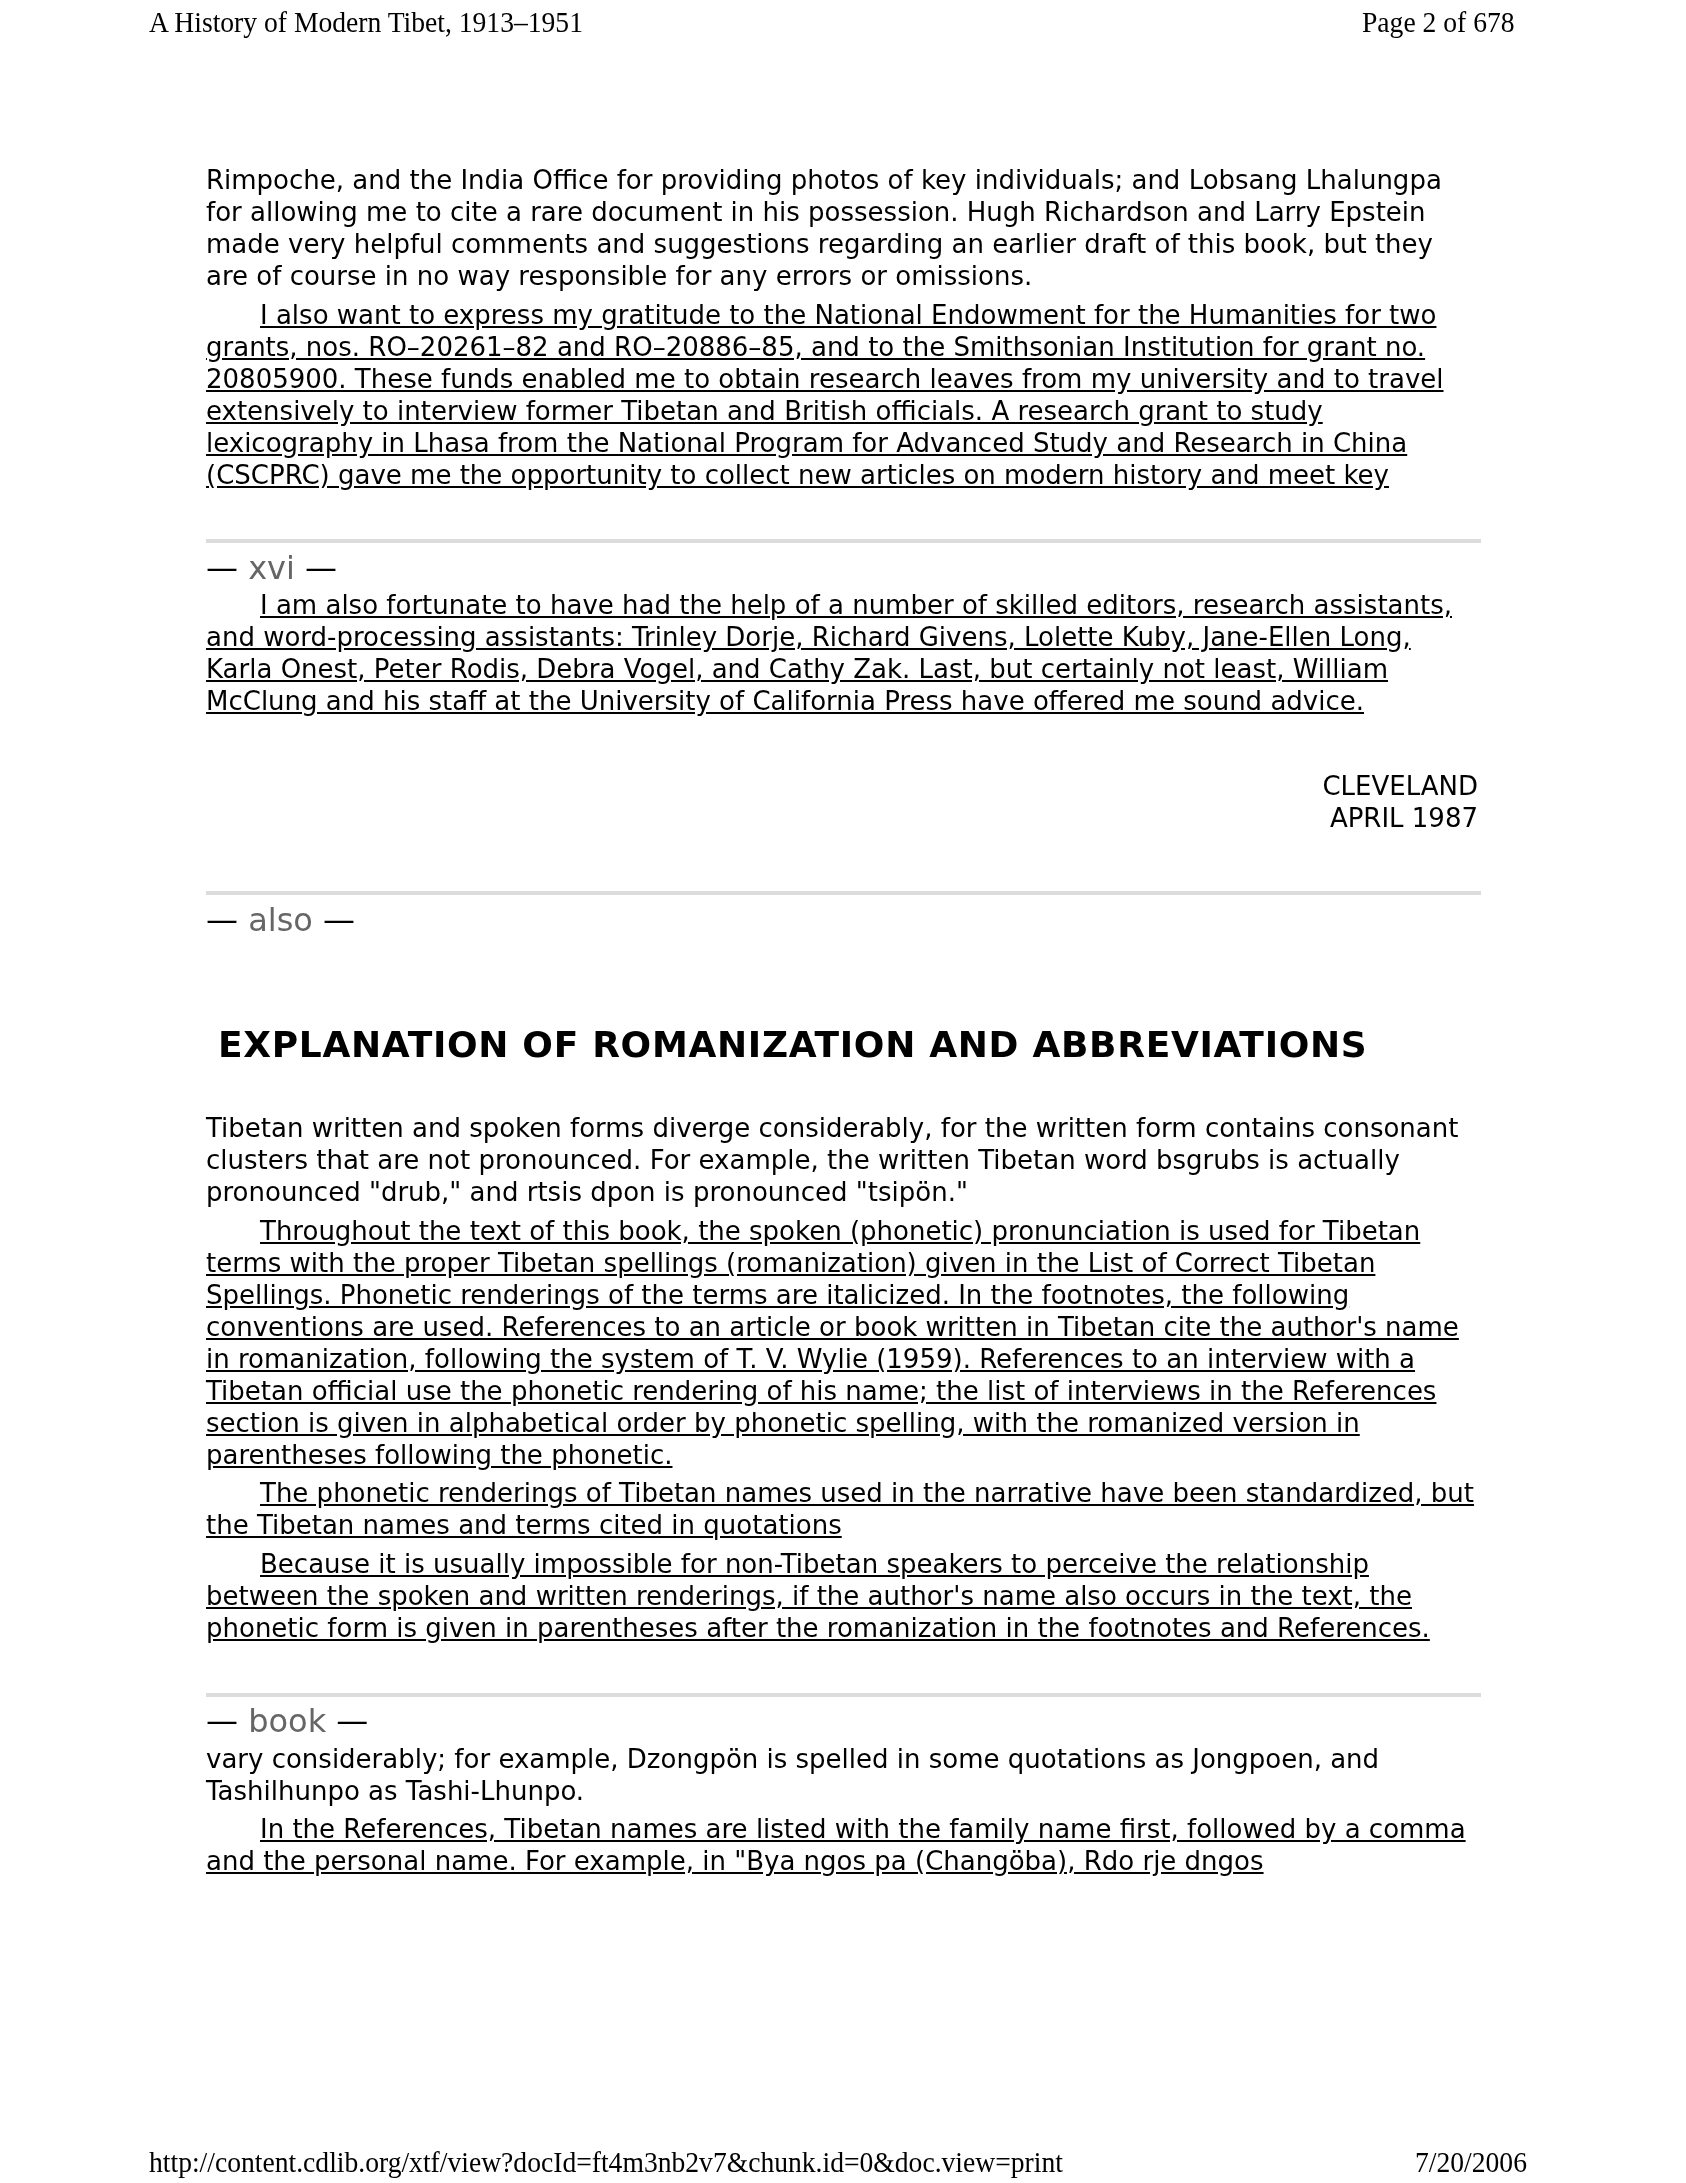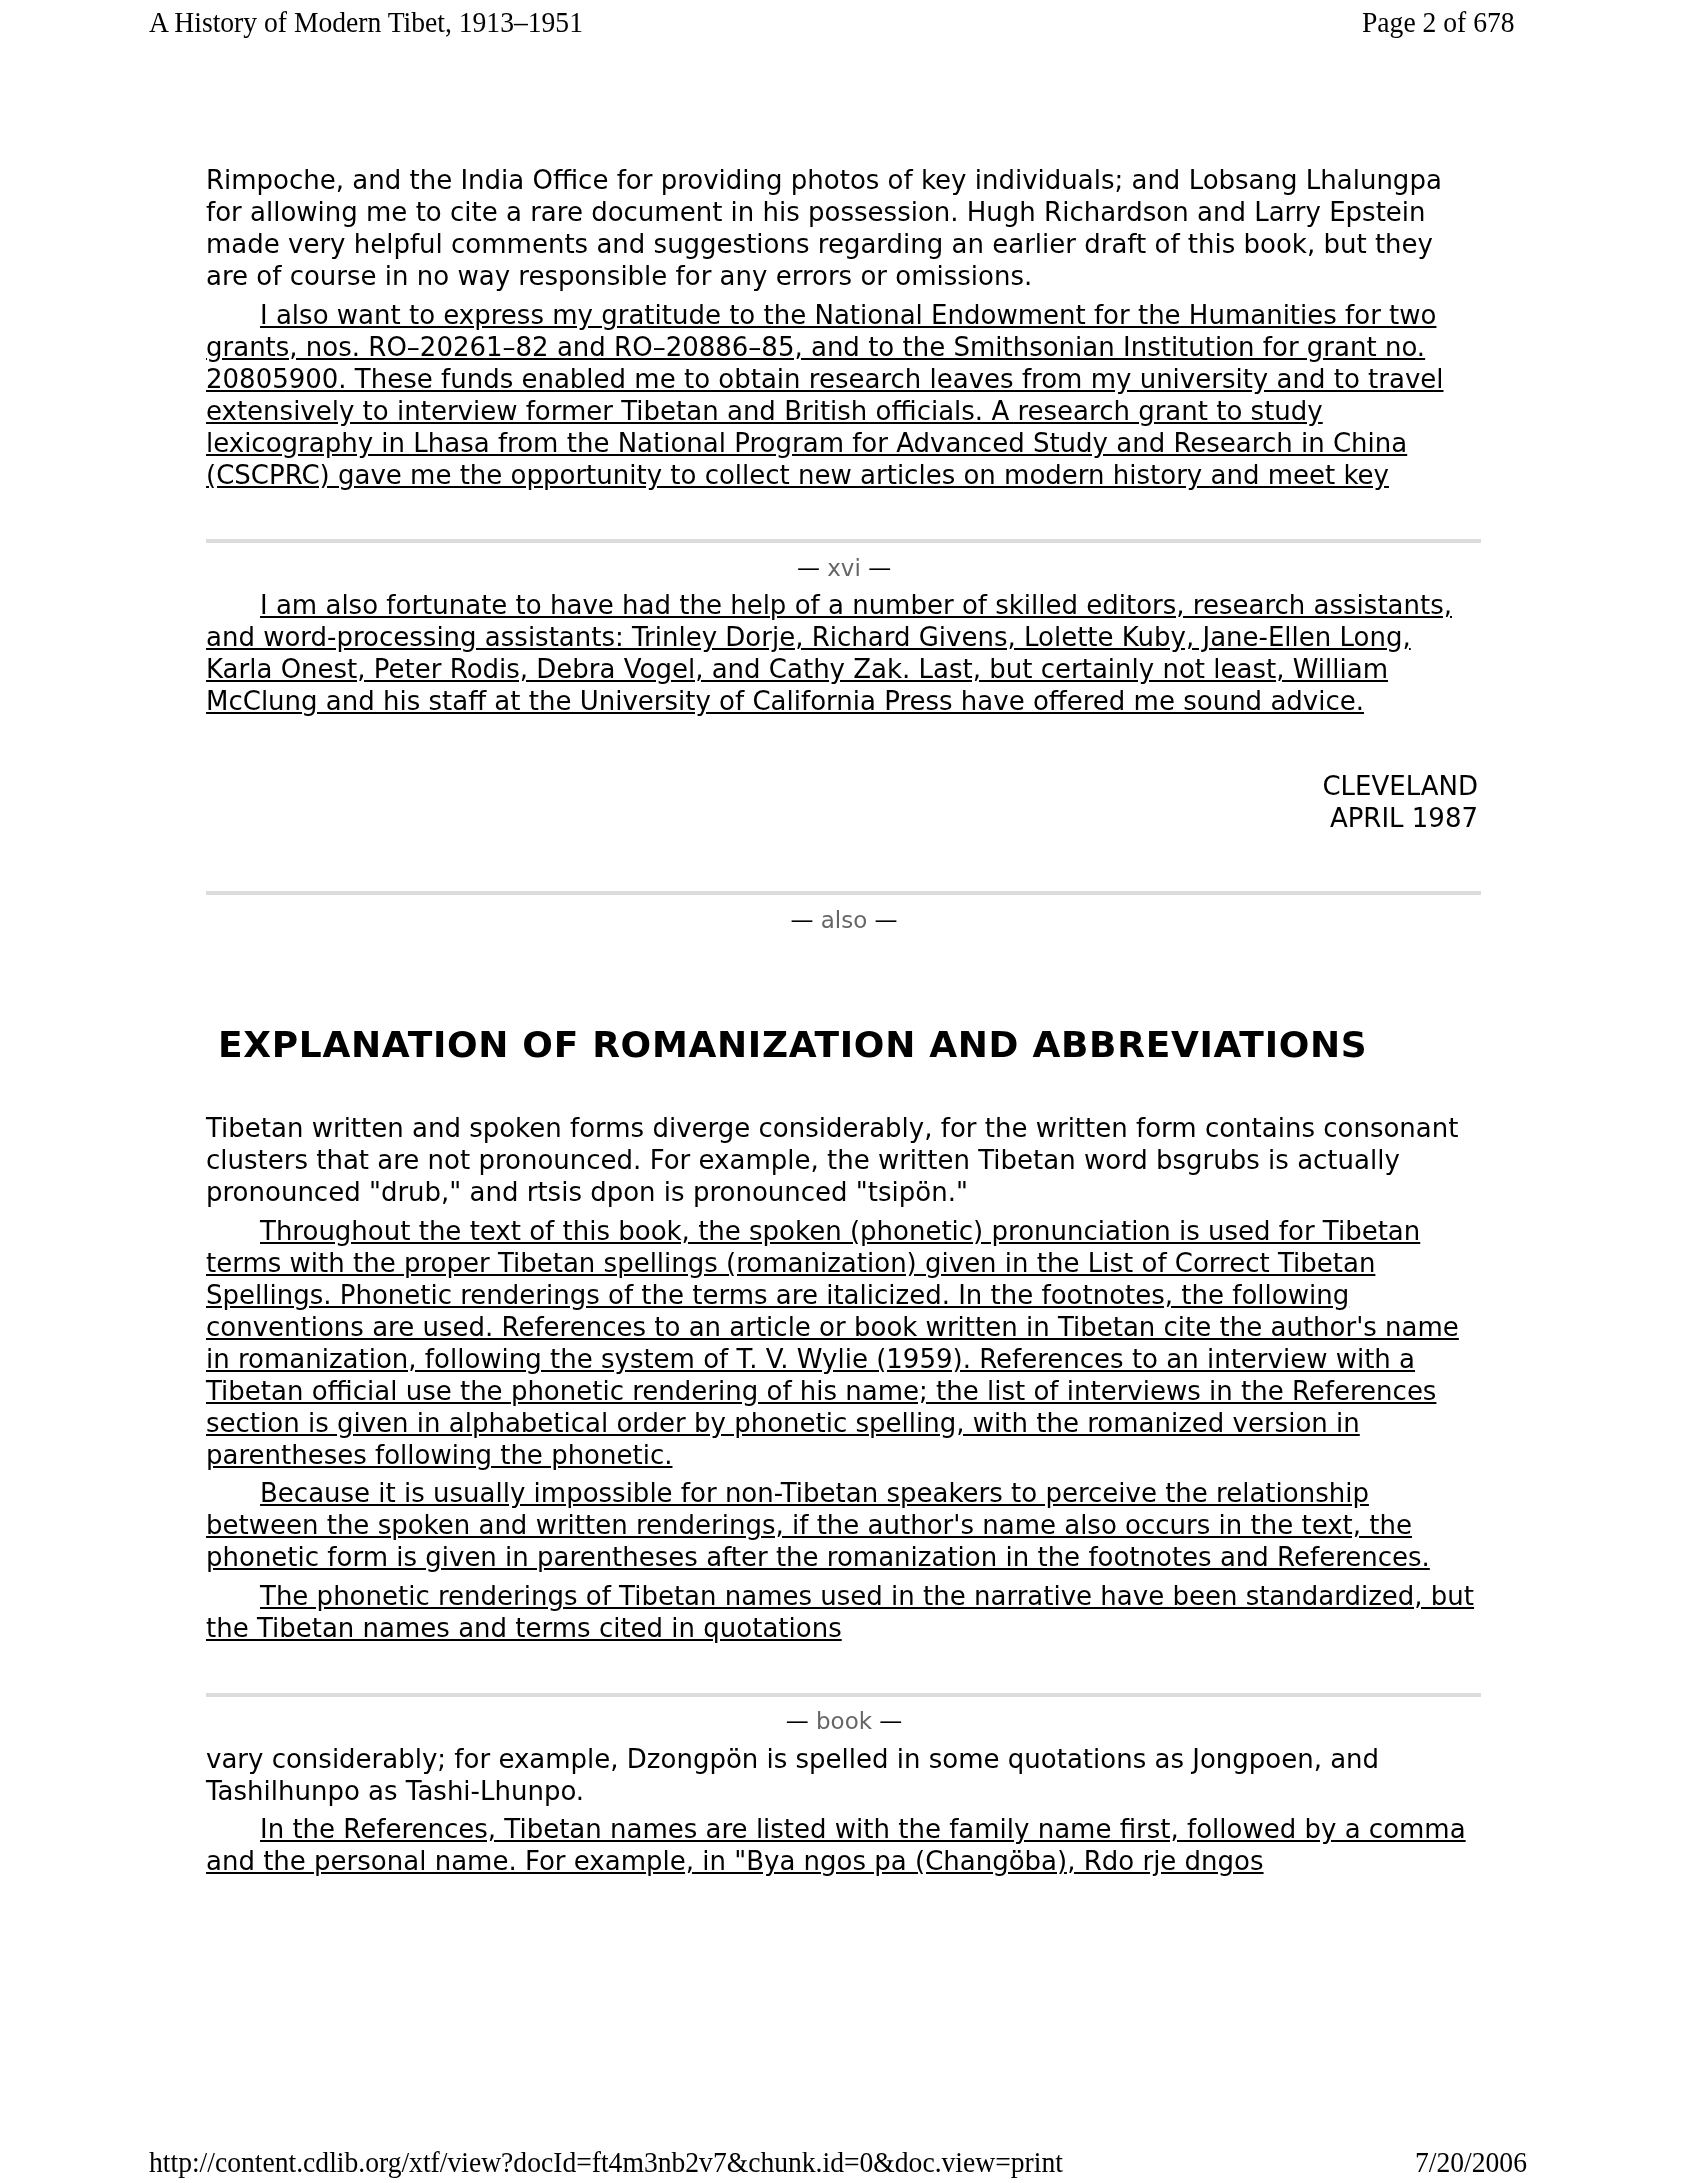--- a/index.html
+++ b/index.html
@@ -15,21 +15,21 @@
     .ftr-date { left: 1415px; top: 2143px; }
 
     .content {
       position: absolute; left: 206px; top: 164px; width: 1276px;
       font-family: "DejaVu Sans", "Liberation Sans", sans-serif;
       font-size: 26px; line-height: 32px; color: #000;
     }
     .content p { margin: 0 0 6.6px 0; }
     .content p.indent { text-indent: 54px; text-decoration: underline; }
     .sep { height: 4px; background: #dcdcdc; margin: 0; width: 1275px; }
-    .pagenum { text-align: center; color: #666; margin: 10.6px 0 6.6px 0; line-height: 29px; font-size: 23px; }
+    .pagenum { text-align: left; color: #666; margin: 10.6px 0 6.6px 0; line-height: 29px; font-size: 32px; }
     .pagenum .dash { color: #000; }
     .sign { text-align: right; padding-right: 4px; }
     .heading {
       font-family: "DejaVu Sans", "Liberation Sans", sans-serif;
       font-weight: bold; font-size: 36px; line-height: 42px; letter-spacing: 0.7px;
       margin: 12px;
     }
   </style>
 </head>
 <body>
@@ -66,22 +66,22 @@
     <span>also</span>
     <span class="dash">—</span>
   </div>
 
   <section>
     <div style="height:71px"></div>
     <h1 class="heading">EXPLANATION OF ROMANIZATION AND ABBREVIATIONS</h1>
     <div style="height:34px"></div>
     <p>Tibetan written and spoken forms diverge considerably, for the written form contains consonant clusters that are not pronounced. For example, the written Tibetan word bsgrubs is actually pronounced "drub," and rtsis dpon is pronounced "tsipön."</p>
     <p class="indent">Throughout the text of this book, the spoken (phonetic) pronunciation is used for Tibetan terms with the proper Tibetan spellings (romanization) given in the List of Correct Tibetan Spellings. Phonetic renderings of the terms are italicized. In the footnotes, the following conventions are used. References to an article or book written in Tibetan cite the author's name in romanization, following the system of T. V. Wylie (1959). References to an interview with a Tibetan official use the phonetic rendering of his name; the list of interviews in the References section is given in alphabetical order by phonetic spelling, with the romanized version in parentheses following the phonetic.</p>
+    <p class="indent">The phonetic renderings of Tibetan names used in the narrative have been standardized, but the Tibetan names and terms cited in quotations</p>
     <p class="indent">Because it is usually impossible for non-Tibetan speakers to perceive the relationship between the spoken and written renderings, if the author's name also occurs in the text, the phonetic form is given in parentheses after the romanization in the footnotes and References.</p>
-    <p class="indent">The phonetic renderings of Tibetan names used in the narrative have been standardized, but the Tibetan names and terms cited in quotations</p>
   </section>
 
   <div style="height:42px"></div>
   <div class="sep"></div>
   <div class="pagenum">
     <span class="dash">—</span>
     <span>book</span>
     <span class="dash">—</span>
   </div>
 

